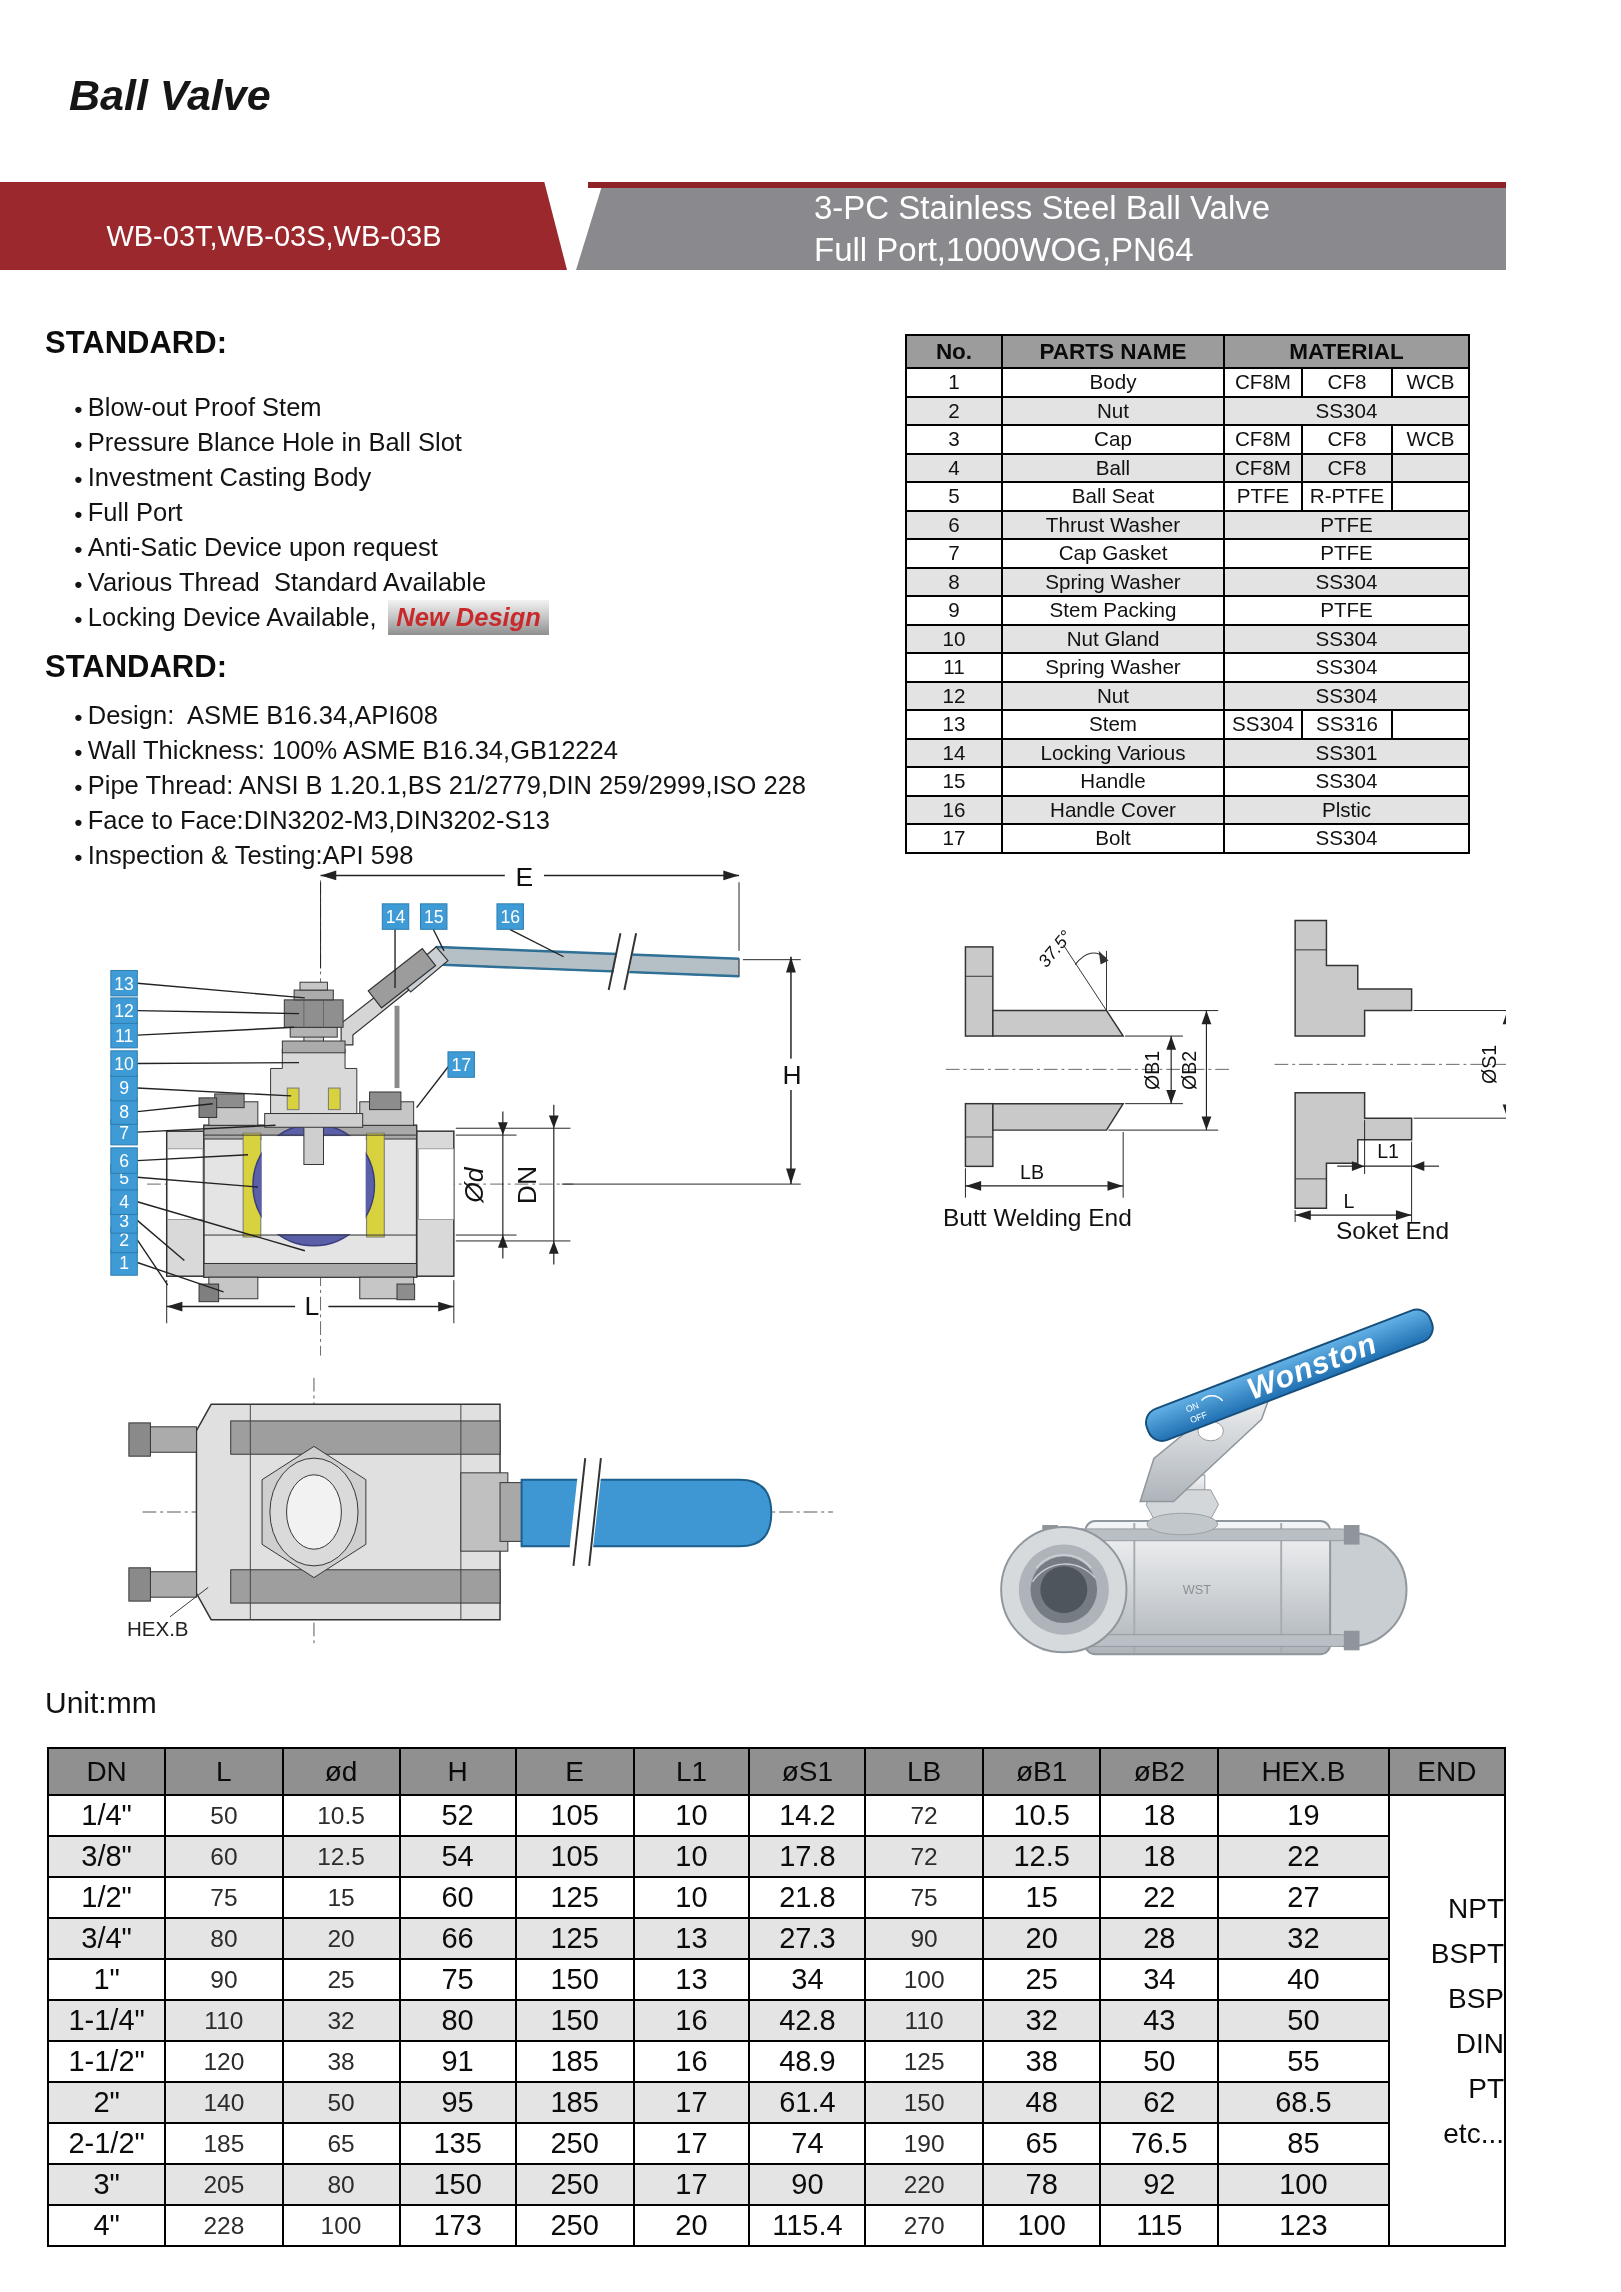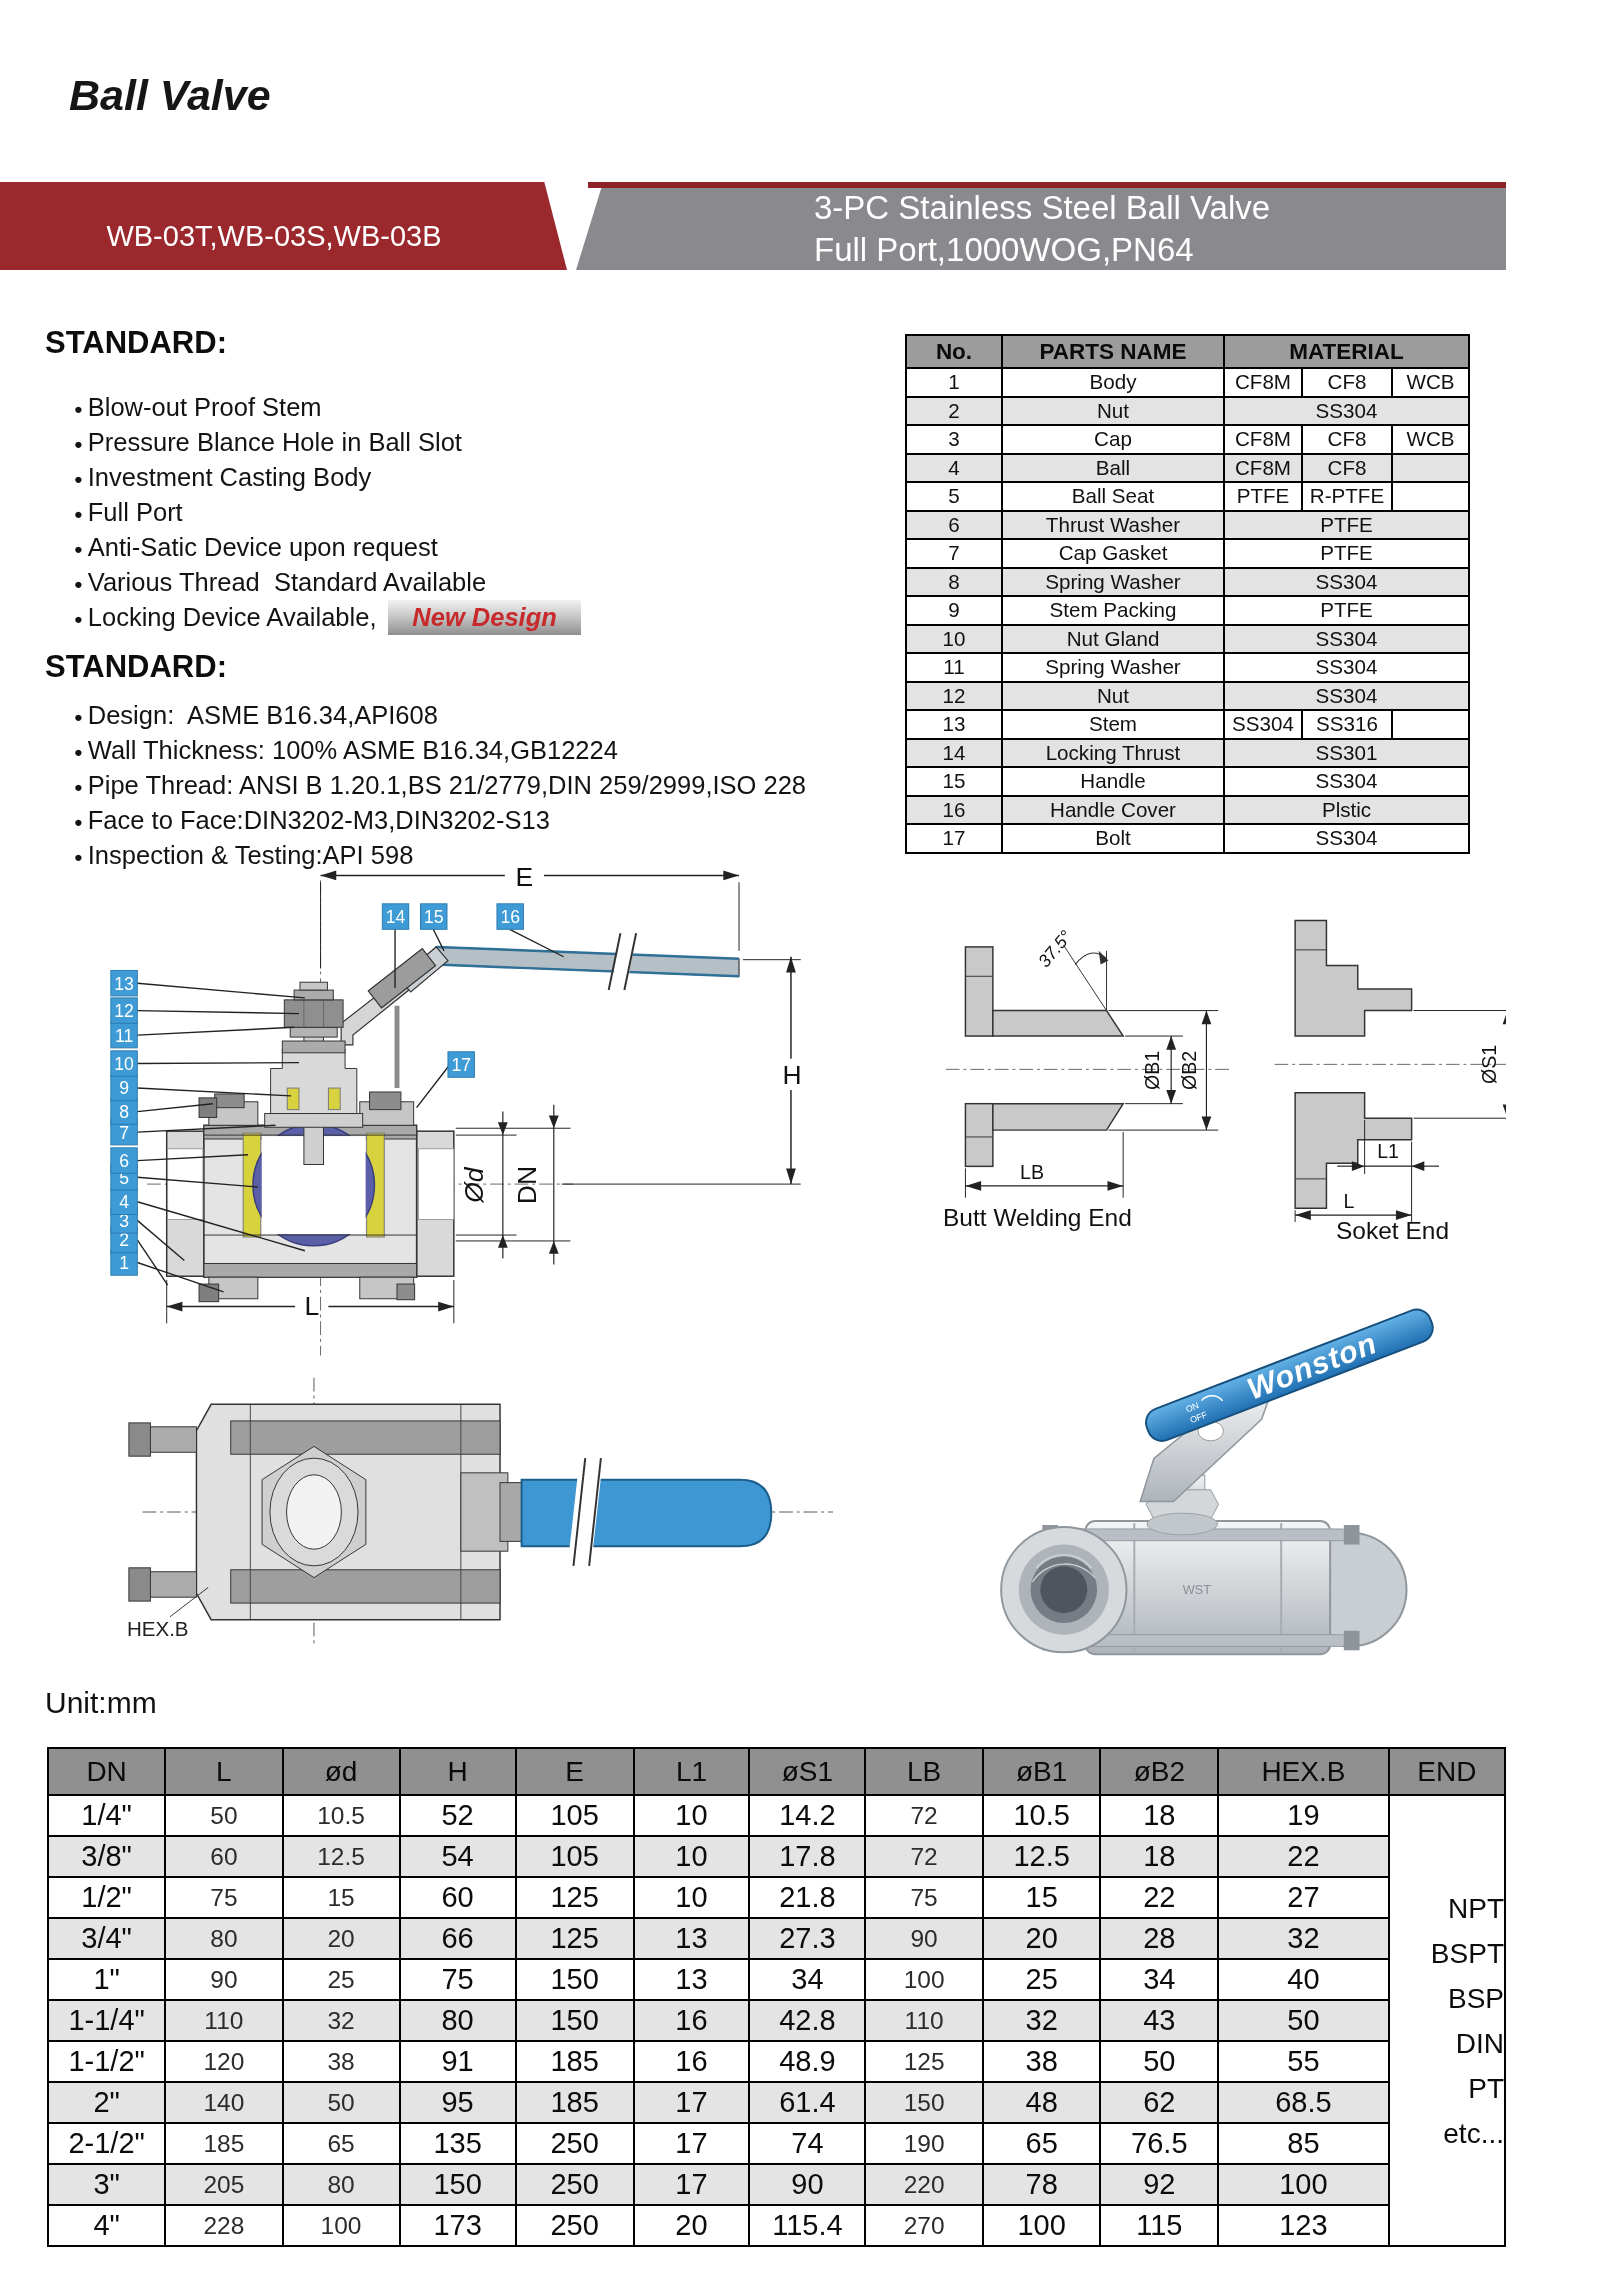--- a/index.html
+++ b/index.html
@@ -18,21 +18,21 @@
   #banner-gray-text{left:814px;top:187px;font-size:33px;color:#fff;line-height:42px;}
   
   .h1{font-size:31px;font-weight:bold;color:#0d0d0d;}
   #features-head{left:45px;top:325px;}
   #standard-head{left:45px;top:649px;}
   .blist{left:74px;font-size:25.5px;color:#131313;}
   #features-list{top:390px;}
   #standard-list{top:698px;}
   .bitem{height:35px;line-height:35px;white-space:pre-wrap;}
   .blt{font-size:14.7px;vertical-align:2px;margin-right:4.9px;}
-  .badge{display:inline-block;margin-left:11.8px;padding:0 24px;font-style:italic;font-weight:bold;
+  .badge{display:inline-block;margin-left:11.8px;padding:0 8px;font-style:italic;font-weight:bold;
          font-size:25.5px;color:#C8292B;background:linear-gradient(180deg,#F2F2F2 0%,#C9C9C9 45%,#8F8F8F 100%);}
   
   #parts-table{left:905px;top:334px;border-collapse:collapse;table-layout:fixed;}
   #parts-table th,#parts-table td{border:2px solid #000;text-align:center;padding:0;overflow:hidden;}
   #parts-table th{height:31px;background:#9C9C9C;font-size:22.5px;font-weight:bold;color:#0b0b0b;}
   #parts-table td{height:26.5px;font-size:20.6px;background:#fff;}
   #parts-table tr.alt td{background:#E3E3E3;}
   
   #unit-label{left:45px;top:1686px;font-size:30px;color:#111;}
   #dims-table{left:47px;top:1747px;border-collapse:collapse;table-layout:fixed;border:2.9px solid #000;}
@@ -175,21 +175,21 @@
         </tr>
         <tr>
           <td>13</td>
           <td>Stem</td>
           <td>SS304</td>
           <td>SS316</td>
           <td></td>
         </tr>
         <tr class="alt">
           <td>14</td>
-          <td>Locking Thrust</td>
+          <td>Locking Various</td>
           <td colspan="3">SS301</td>
         </tr>
         <tr>
           <td>15</td>
           <td>Handle</td>
           <td colspan="3">SS304</td>
         </tr>
         <tr class="alt">
           <td>16</td>
           <td>Handle Cover</td>

